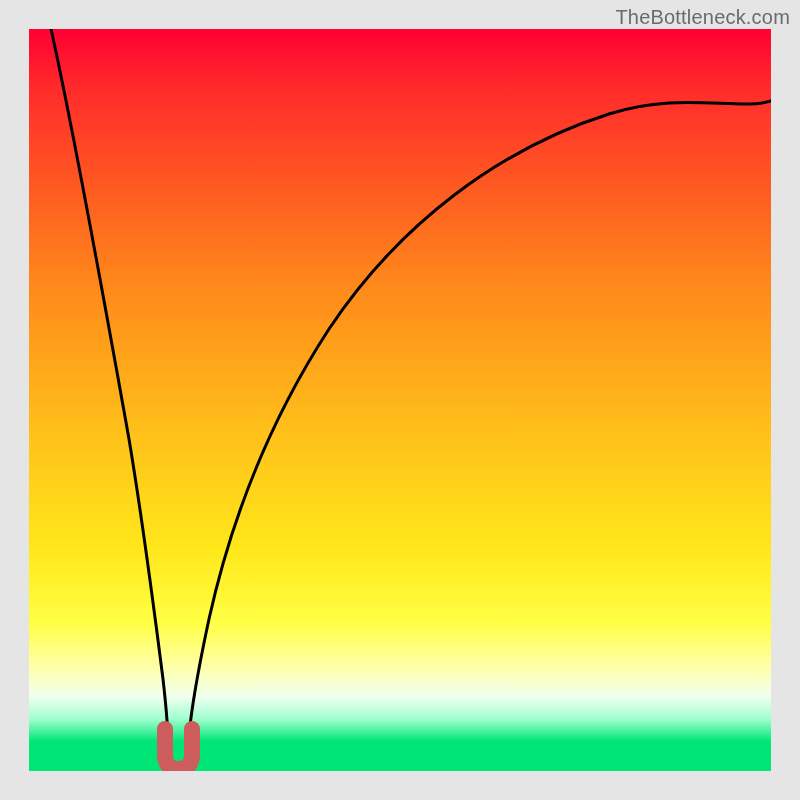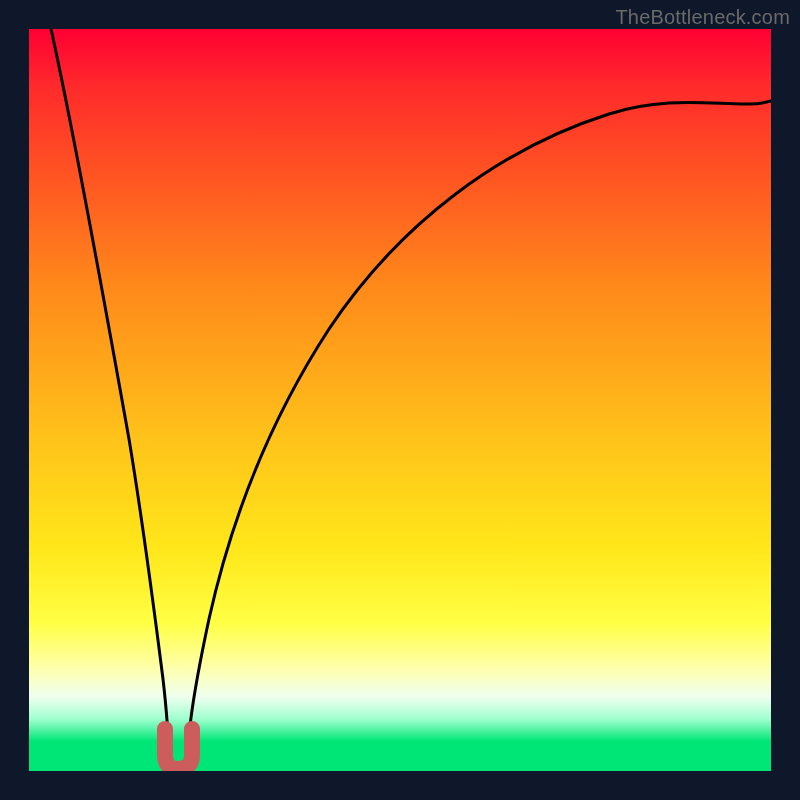--- a/index.html
+++ b/index.html
@@ -10,21 +10,21 @@
     overflow: hidden;
     background: #000;
     font-family: Arial, Helvetica, sans-serif;
   }
   .frame {
     position: absolute;
     left: 0;
     top: 0;
     width: 800px;
     height: 800px;
-    background: #0f172a;
+    background: #e5e5e5;
   }
   .plot {
     position: absolute;
     left: 29px;
     top: 29px;
     width: 742px;
     height: 742px;
     overflow: hidden;
     background: linear-gradient(to bottom,
       #ff0033 0%,

